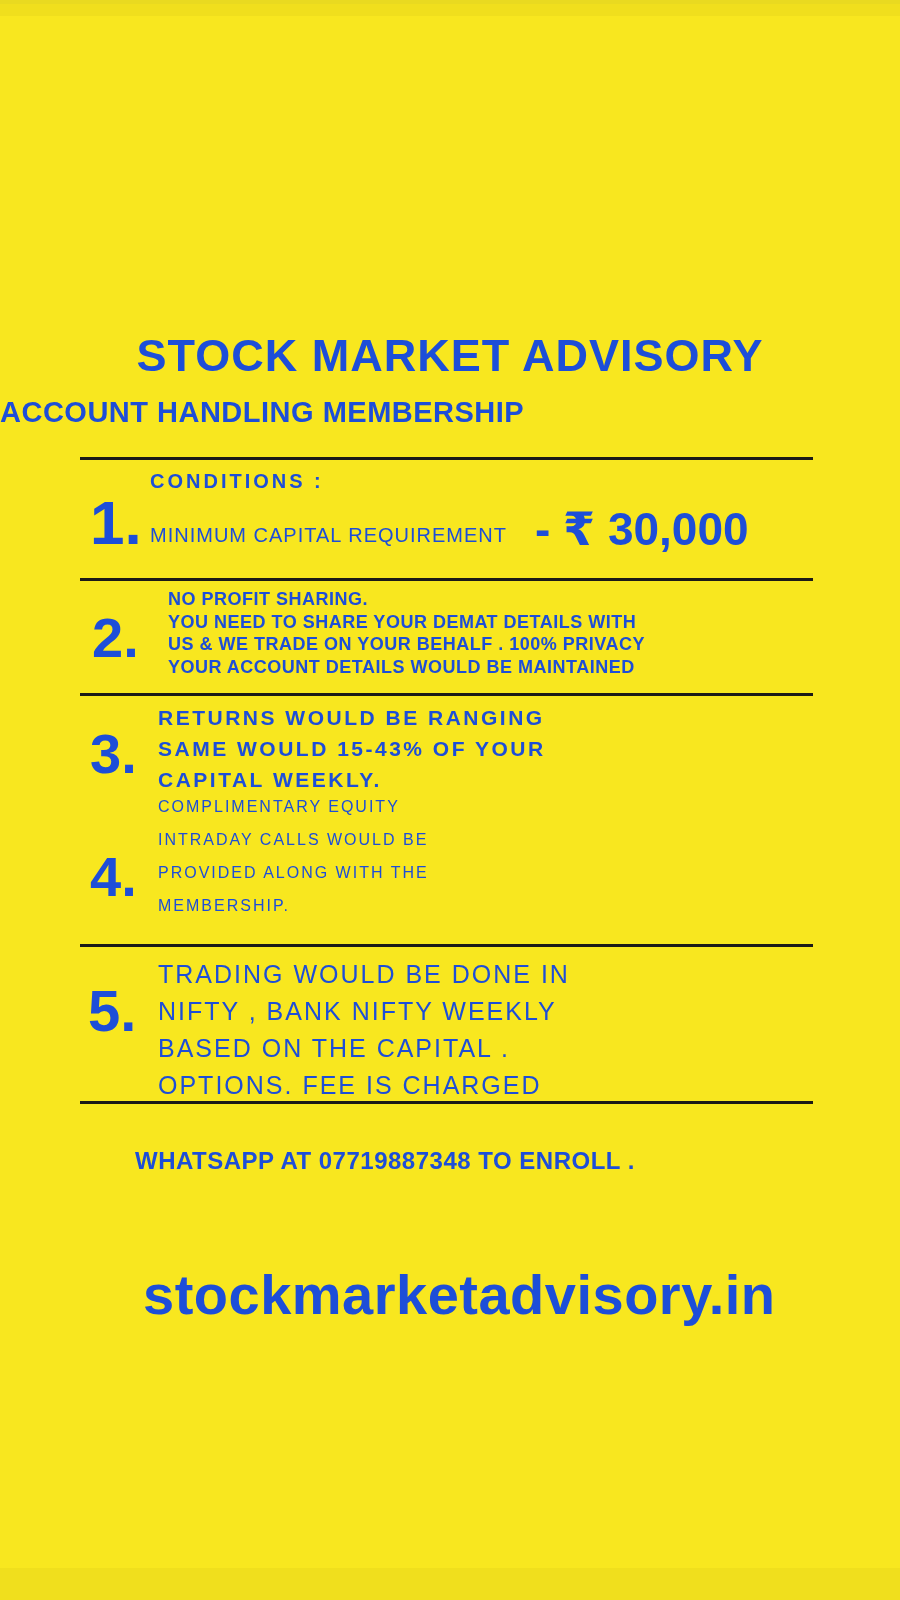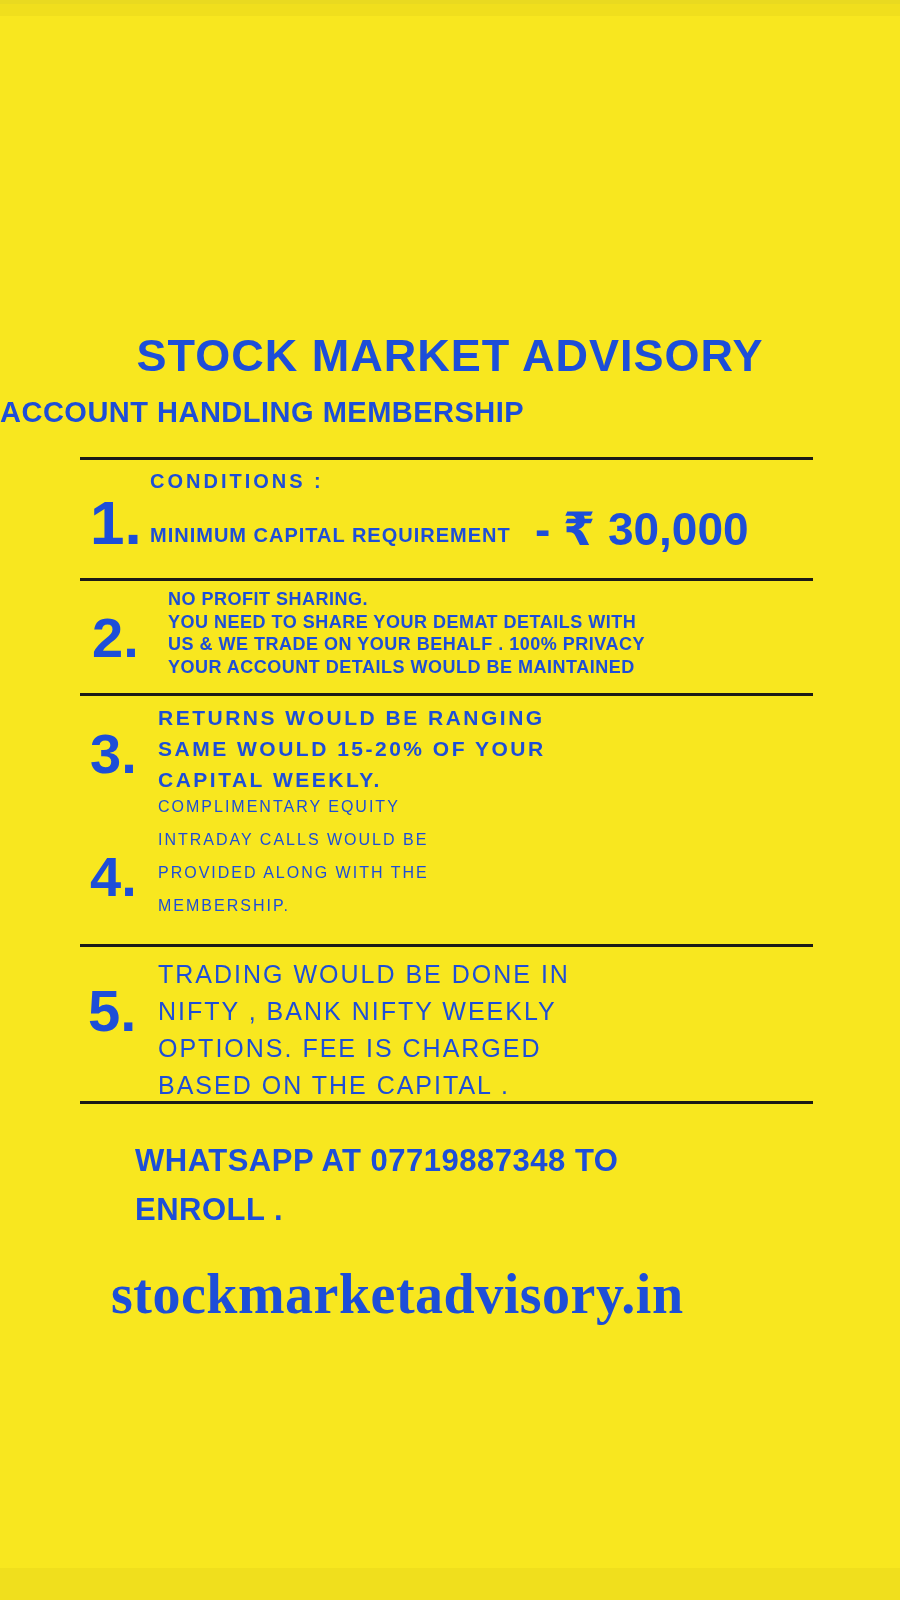--- a/index.html
+++ b/index.html
@@ -76,21 +76,21 @@
   .num-1 { left: 90px; top: 488px; font-size: 62px; }
   .num-2 { left: 92px; top: 606px; font-size: 56px; }
   .num-3 { left: 90px; top: 722px; font-size: 56px; }
   .num-4 { left: 90px; top: 845px; font-size: 56px; }
   .num-5 { left: 88px; top: 978px; font-size: 58px; }
 
   .item1-label {
     left: 150px;
     top: 520px;
     font-size: 20px;
-    font-weight: 700;
+    font-weight: 400;
     letter-spacing: 1px;
     text-align: right;
   }
   .item1-value {
     left: 535px;
     top: 498px;
     font-size: 46px;
     font-weight: 800;
   }
 
@@ -126,32 +126,31 @@
     font-size: 25px;
     font-weight: 400;
     letter-spacing: 2px;
     line-height: 37px;
   }
 
   .cta {
     left: 135px;
     top: 1132px;
     width: 590px;
-    font-size: 31px;
+    font-size: 24px;
     font-weight: 800;
     letter-spacing: 0.5px;
     line-height: 49px;
   }
   .website {
-    left: 111px;
+    left: 143px;
     top: 1258px;
     font-size: 56px;
     font-weight: 800;
     letter-spacing: 0.5px;
-    font-family: Liberation Serif, serif;
   }
 </style>
 </head>
 <body>
 
 <div class="page">
 
   <div class="edge-strip top"></div>
   <div class="edge-strip bottom"></div>
 
@@ -174,40 +173,40 @@
     <div>YOU NEED TO SHARE YOUR DEMAT DETAILS WITH</div>
     <div>US &amp; WE TRADE ON YOUR BEHALF . 100% PRIVACY</div>
     <div>YOUR ACCOUNT DETAILS WOULD BE MAINTAINED</div>
   </div>
 
   <div class="abs rule rule-3"></div>
 
   <div class="abs num num-3">3.</div>
   <div class="abs text-block item3-text">
     <div>RETURNS WOULD BE RANGING</div>
-    <div>SAME WOULD 15-20% OF YOUR</div>
+    <div>SAME WOULD 15-43% OF YOUR</div>
     <div>CAPITAL WEEKLY.</div>
   </div>
 
   <div class="abs num num-4">4.</div>
   <div class="abs text-block item4-text">
     <div>COMPLIMENTARY EQUITY</div>
     <div>INTRADAY CALLS WOULD BE</div>
     <div>PROVIDED ALONG WITH THE</div>
     <div>MEMBERSHIP.</div>
   </div>
 
   <div class="abs rule rule-4"></div>
 
   <div class="abs num num-5">5.</div>
   <div class="abs text-block item5-text">
     <div>TRADING WOULD BE DONE IN</div>
     <div>NIFTY , BANK NIFTY WEEKLY</div>
+    <div>BASED ON THE CAPITAL .</div>
     <div>OPTIONS. FEE IS CHARGED</div>
-    <div>BASED ON THE CAPITAL .</div>
   </div>
 
   <div class="abs rule rule-5"></div>
 
   <div class="abs cta">WHATSAPP AT 07719887348 TO ENROLL .</div>
 
   <div class="abs website">stockmarketadvisory.in</div>
 
 </div>
 

